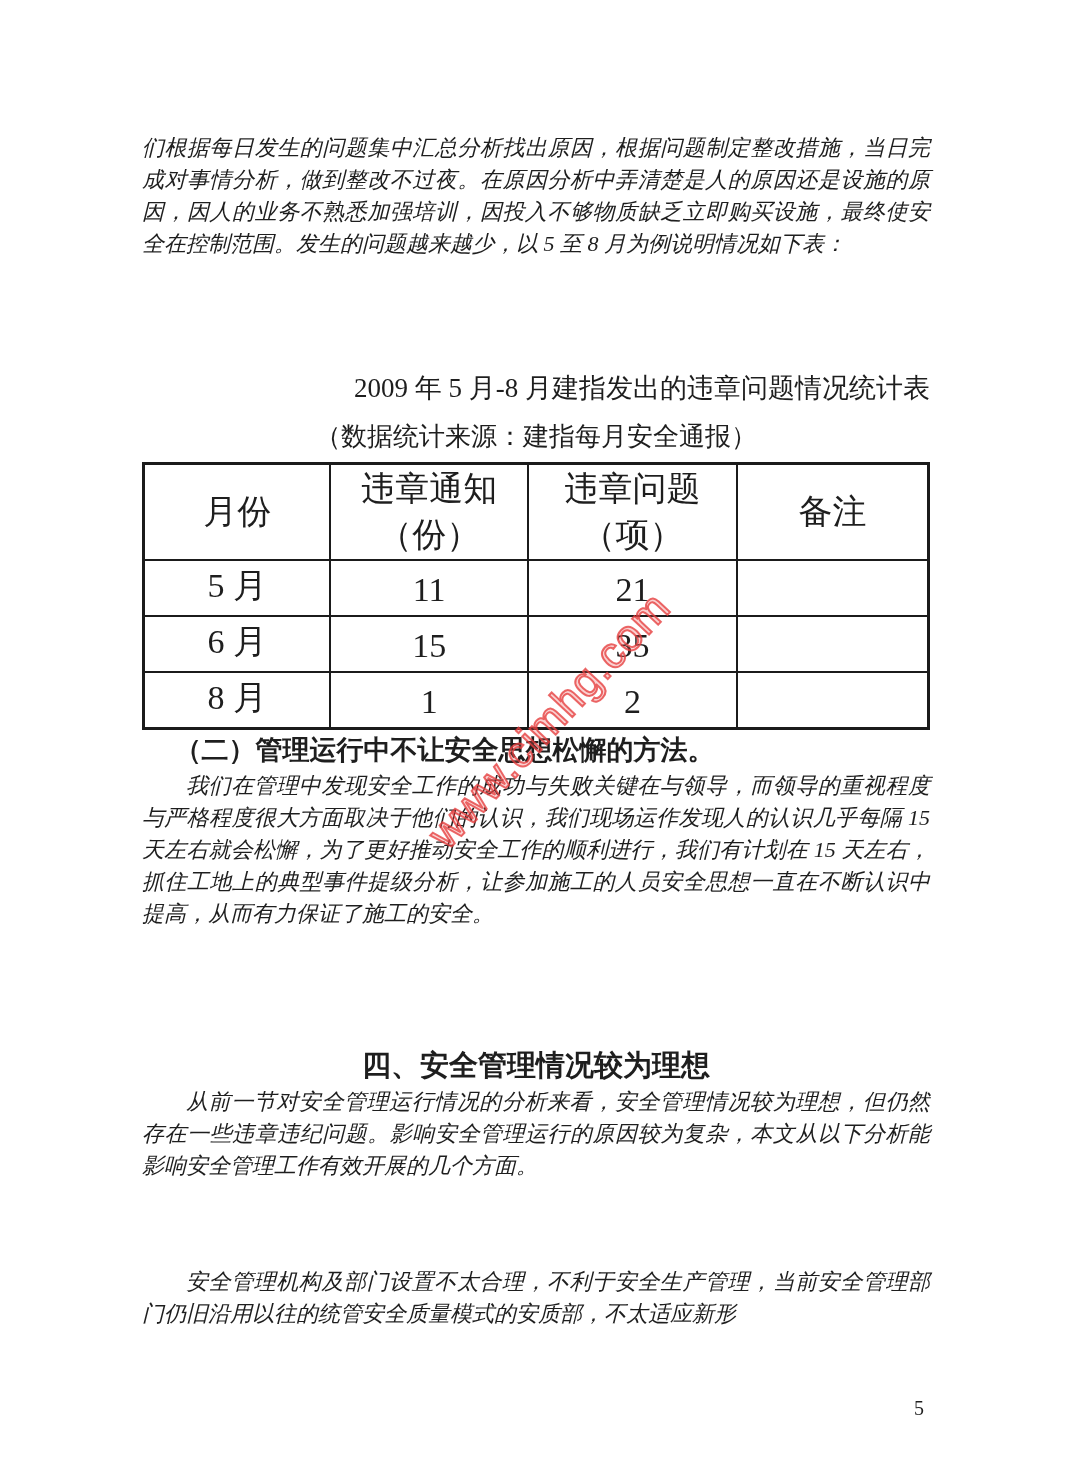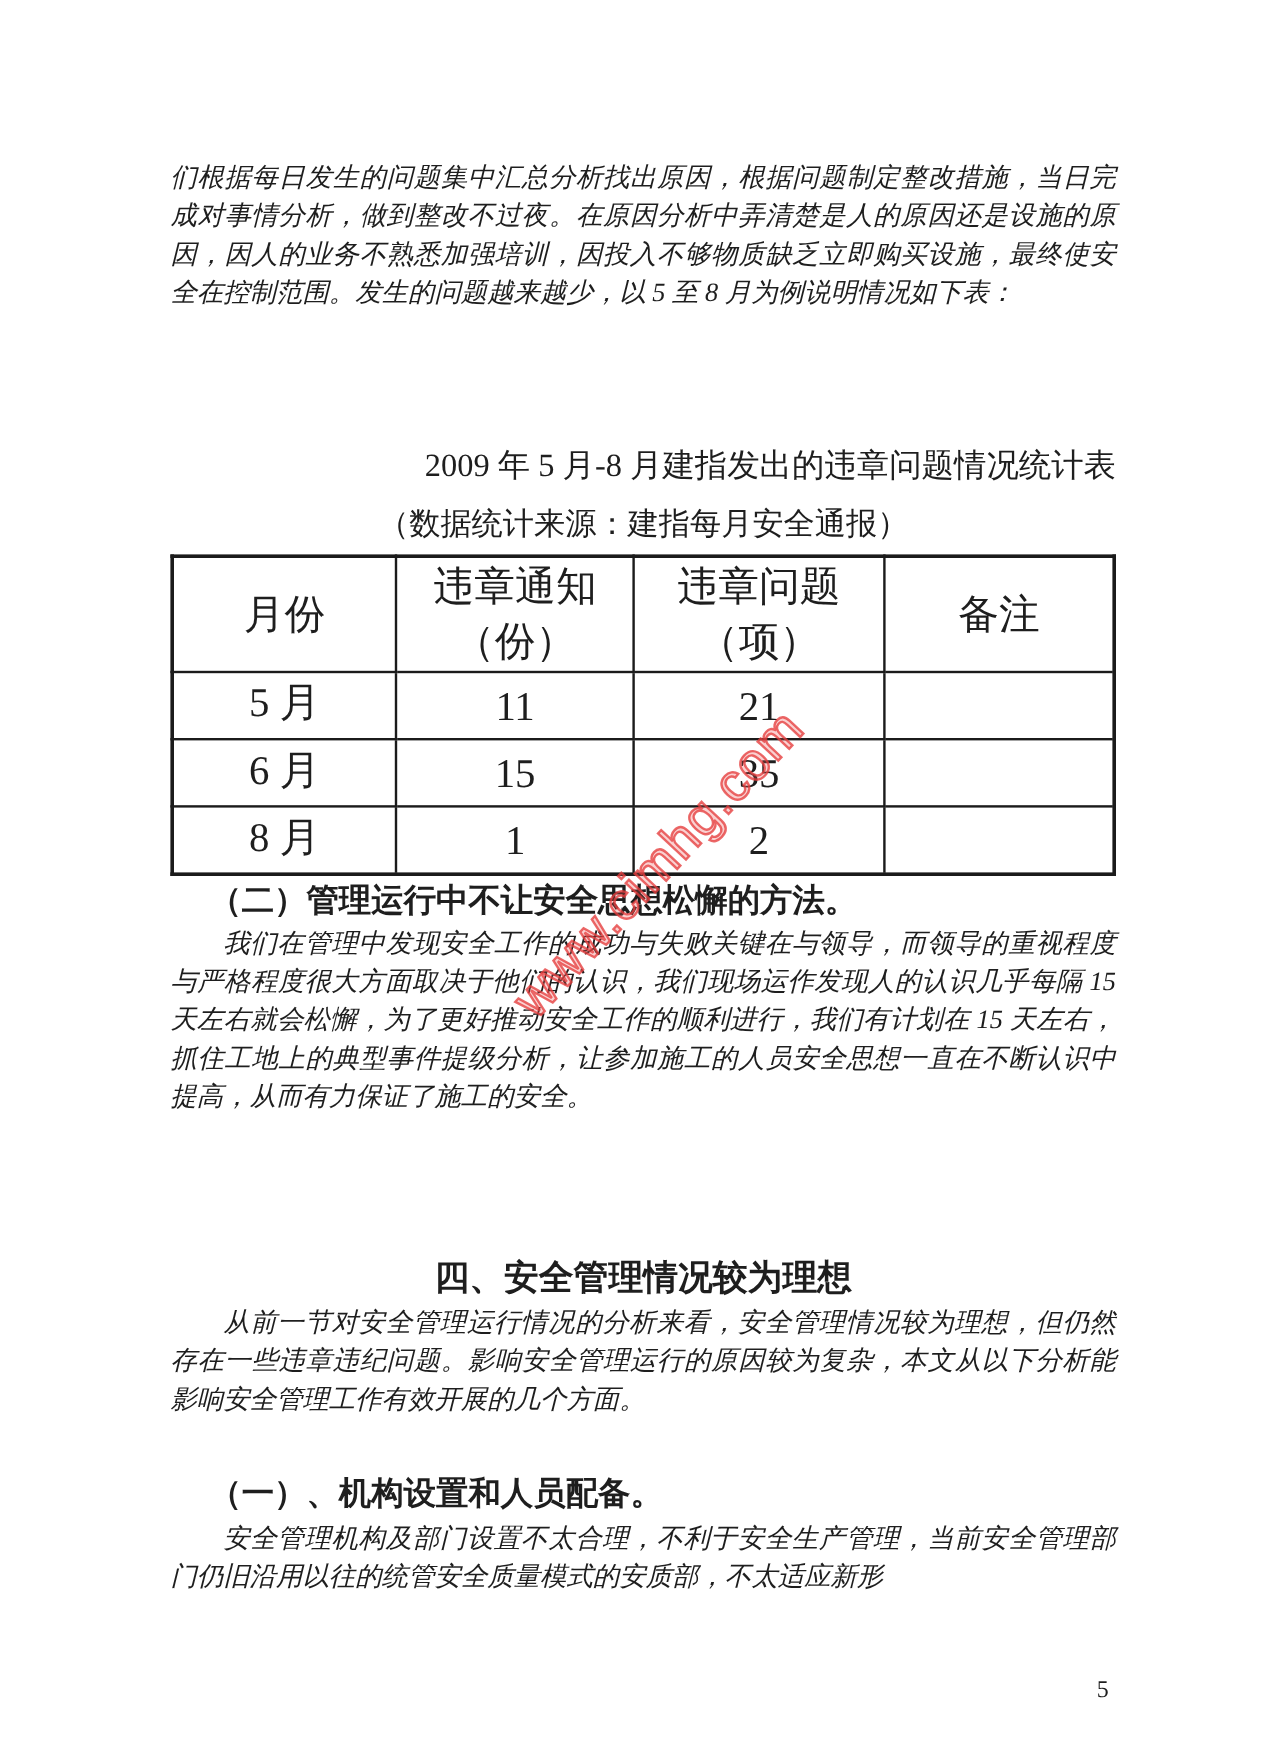--- a/index.html
+++ b/index.html
@@ -162,21 +162,20 @@
   </table>
 
   <h3 class="block h-sub h-section2">（二）管理运行中不让安全思想松懈的方法。</h3>
 
   <p class="block para indent2 p-section2">我们在管理中发现安全工作的成功与失败关键在与领导，而领导的重视程度与严格程度很大方面取决于他们的认识，我们现场运作发现人的认识几乎每隔 15 天左右就会松懈，为了更好推动安全工作的顺利进行，我们有计划在 15 天左右，抓住工地上的典型事件提级分析，让参加施工的人员安全思想一直在不断认识中提高，从而有力保证了施工的安全。</p>
 
   <h2 class="block h-chapter">四、安全管理情况较为理想</h2>
 
   <p class="block para indent2 p-chapter4">从前一节对安全管理运行情况的分析来看，安全管理情况较为理想，但仍然存在一些违章违纪问题。影响安全管理运行的原因较为复杂，本文从以下分析能影响安全管理工作有效开展的几个方面。</p>
 
-  <h3 class="block h-sub h-section1">（一）、机构设置和人员配备。</h3>
 
   <p class="block para indent2 p-section1">安全管理机构及部门设置不太合理，不利于安全生产管理，当前安全管理部门仍旧沿用以往的统管安全质量模式的安质部，不太适应新形</p>
 
   <div class="watermark">www.cimhg.com</div>
 
   <div class="pageno">5</div>
 
 </div>
 
 </body></html>

